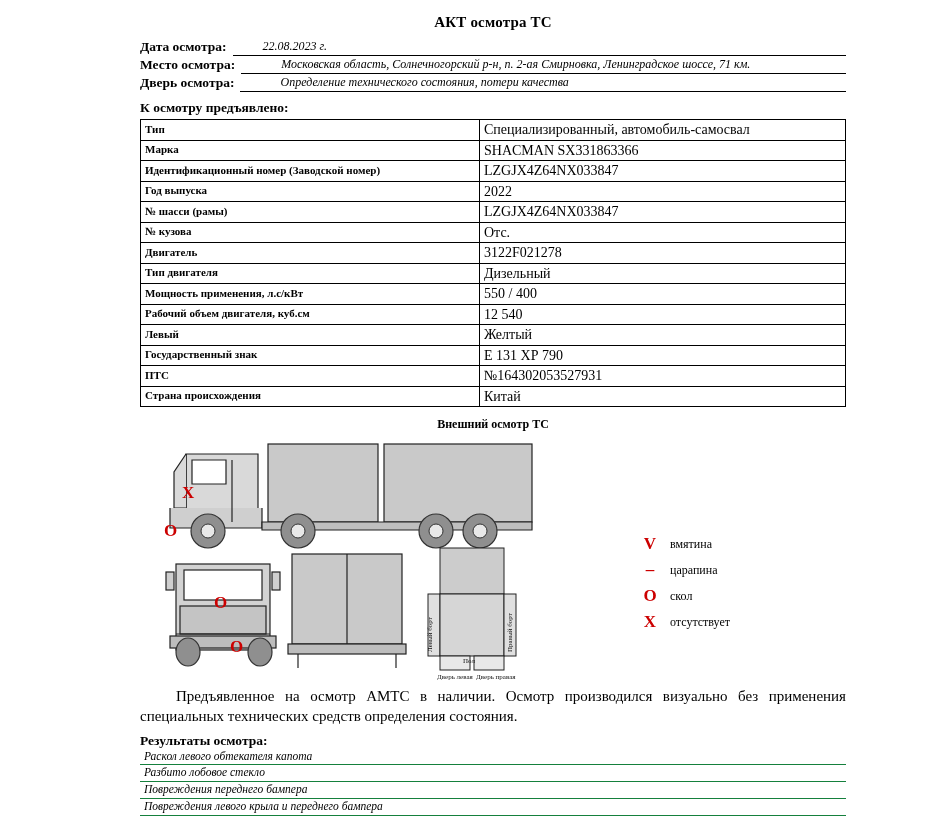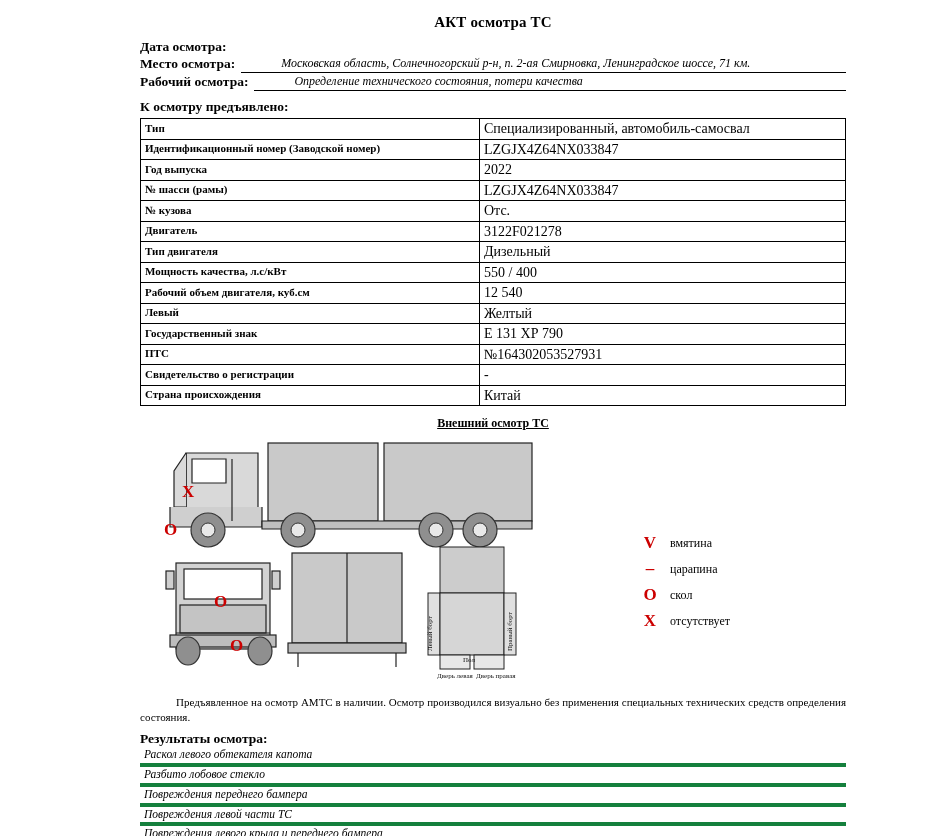--- a/index.html
+++ b/index.html
@@ -75,21 +75,20 @@
   }
   table.spec td.v {
     font-size: 14px;
   }
   .center-head {
     text-align: center;
     font-weight: bold;
     font-size: 12px;
     line-height: 1.25;
     margin-top: 10px;
-    text-decoration: underline;
   }
   .diagram-wrap {
     position: relative;
     margin-top: 4px;
     height: 250px;
   }
   .legend {
     position: absolute;
     left: 490px;
     top: 95px;
@@ -105,35 +104,34 @@
     text-align: center;
     color: #cc0000;
     font-weight: bold;
     font-size: 17px;
     font-family: "Liberation Serif", serif;
   }
   .legend-txt {
     font-size: 12px;
   }
   .para {
-    margin-top: 10px;
-    font-size: 11px;
+    font-size: 15px;
     text-align: justify;
     text-indent: 36px;
     line-height: 1.35;
   }
   .results-head {
     font-weight: bold;
     font-size: 13.5px;
     margin-top: 6px;
   }
   .result-line {
     font-style: italic;
     font-size: 11.5px;
-    border-bottom: 4px solid #15803d;
+    border-bottom: 1px solid #15803d;
     padding: 0 0 1px 4px;
     line-height: 1.3;
   }
   
   .truck-svg { display:block; }
   .mark-txt {
     fill: #cc0000;
     font-family: "Liberation Serif", serif;
     font-weight: bold;
     font-size: 17px;
@@ -141,39 +139,44 @@
 </style>
 </head>
 <body>
 
 <div class="page">
 
   <div class="doc-title">АКТ осмотра ТС</div>
 
   <div class="field-row">
     <div class="field-label">Дата осмотра:</div>
+    <div class="field-value">22.08.2023 г.</div>
   </div>
   <div class="field-row">
     <div class="field-label">Место осмотра:</div>
     <div class="field-value indent-small">Московская область, Солнечногорский р-н, п. 2-ая Смирновка, Ленинградское шоссе, 71 км.</div>
   </div>
   <div class="field-row">
-    <div class="field-label">Рабочий осмотра:</div>
+    <div class="field-label">Дверь осмотра:</div>
     <div class="field-value indent-small">Определение технического состояния, потери качества</div>
   </div>
 
   <div class="section-head">К осмотру предъявлено:</div>
 
   <table class="spec">
     <tbody>
       <tr>
           <td class="k">Тип</td>
           <td class="v">Специализированный, автомобиль-самосвал</td>
         </tr>
       <tr>
+          <td class="k">Марка</td>
+          <td class="v">SHACMAN SX331863366</td>
+        </tr>
+      <tr>
           <td class="k">Идентификационный номер (Заводской номер)</td>
           <td class="v">LZGJX4Z64NX033847</td>
         </tr>
       <tr>
           <td class="k">Год выпуска</td>
           <td class="v">2022</td>
         </tr>
       <tr>
           <td class="k">№ шасси (рамы)</td>
           <td class="v">LZGJX4Z64NX033847</td>
@@ -184,42 +187,38 @@
         </tr>
       <tr>
           <td class="k">Двигатель</td>
           <td class="v">3122F021278</td>
         </tr>
       <tr>
           <td class="k">Тип двигателя</td>
           <td class="v">Дизельный</td>
         </tr>
       <tr>
-          <td class="k">Мощность качества, л.с/кВт</td>
+          <td class="k">Мощность применения, л.с/кВт</td>
           <td class="v">550 / 400</td>
         </tr>
       <tr>
           <td class="k">Рабочий объем двигателя, куб.см</td>
           <td class="v">12 540</td>
         </tr>
       <tr>
           <td class="k">Левый</td>
           <td class="v">Желтый</td>
         </tr>
       <tr>
           <td class="k">Государственный знак</td>
           <td class="v">Е 131 ХР 790</td>
         </tr>
       <tr>
           <td class="k">ПТС</td>
           <td class="v">№164302053527931</td>
-        </tr>
-      <tr>
-          <td class="k">Свидетельство о регистрации</td>
-          <td class="v">-</td>
         </tr>
       <tr>
           <td class="k">Страна происхождения</td>
           <td class="v">Китай</td>
         </tr>
     </tbody>
   </table>
 
   <div class="center-head">Внешний осмотр ТС</div>
 
@@ -321,16 +320,15 @@
     </div>
   </div>
 
   <div class="para">Предъявленное на осмотр АМТС в наличии. Осмотр производился визуально без применения специальных технических средств определения состояния.</div>
 
   <div class="results-head">Результаты осмотра:</div>
 
   <div class="result-line">Раскол левого обтекателя капота</div>
   <div class="result-line">Разбито лобовое стекло</div>
   <div class="result-line">Повреждения переднего бампера</div>
-  <div class="result-line">Повреждения левой части ТС</div>
   <div class="result-line">Повреждения левого крыла и переднего бампера</div>
 
 </div>
 
 </body></html>

